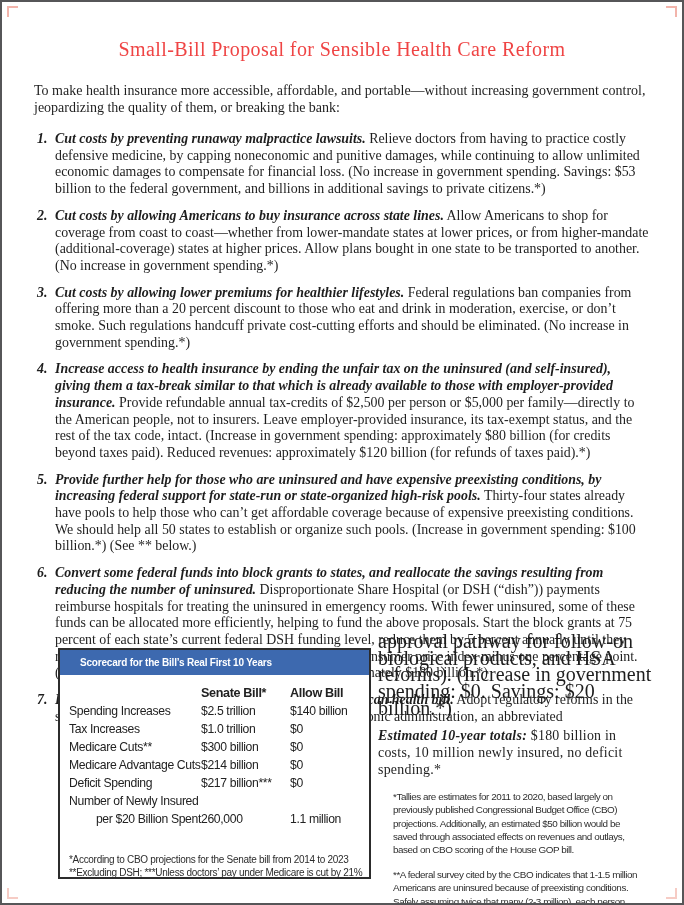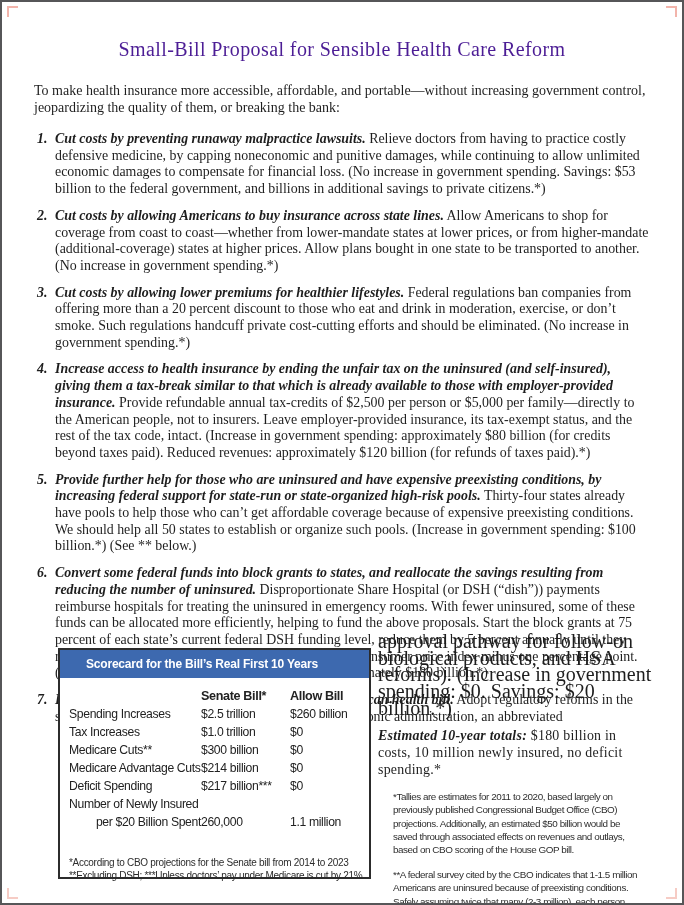--- a/index.html
+++ b/index.html
@@ -9,39 +9,39 @@
     font-family:"Liberation Serif", serif; color:#1e1e1e;
   }
   .crop { position:absolute; width:9px; height:9px; }
   .crop.tl { top:4px;  left:5px;  border-top:2px solid #f2b4ab; border-left:2px solid #f2b4ab; }
   .crop.tr { top:4px;  right:5px; border-top:2px solid #f2b4ab; border-right:2px solid #f2b4ab; }
   .crop.bl { bottom:4px; left:5px;  border-bottom:2px solid #f6ccc5; border-left:2px solid #f6ccc5; }
   .crop.br { bottom:4px; right:5px; border-bottom:2px solid #f6ccc5; border-right:2px solid #f6ccc5; }
 
   .title {
     margin:36px 32px 0; text-align:center; font-size:20px; font-weight:400;
-    letter-spacing:.4px; color:#4c1d95;
+    letter-spacing:.4px; color:#ef4444;
   }
   .intro { margin:21px 32px 0; font-size:14px; line-height:17px; }
 
   .items { margin:15px 32px 0 35px; }
   .item  { position:relative; margin:0 0 10px; padding-left:18px; font-size:13.9px; line-height:16.7px; }
   .item .num  { position:absolute; left:0; font-weight:bold; font-style:italic; }
   .item .lead { font-weight:bold; font-style:italic; }
 
   .bottom-row { position:absolute; left:32px; right:30px; top:631px; display:flex; align-items:flex-start; }
 
   .scorecard {
     box-sizing:border-box; width:313px; height:231px; margin-left:24px; margin-top:15px;
     border:2px solid #2c2c2c; background:#fff; flex-shrink:0;
     font-family:"Liberation Sans", sans-serif;
   }
   .sc-header {
-    background:#3d69af; color:#ffffff; font-weight:bold; font-size:12px;
-    padding:7px 4px 7px 26px; letter-spacing:-.2px;
+    background:#3d69af; color:#ffffff; font-weight:bold; font-size:10px;
+    padding:7px 4px 7px 20px; letter-spacing:-.2px;
   }
   .sc-body { padding:9px 4px 0 9px; font-size:12.2px; letter-spacing:-.35px; color:#222; }
   .sc-row  { display:grid; grid-template-columns:132px 89px auto; line-height:18px; white-space:nowrap; }
   .sc-colhead span { font-weight:bold; font-size:12.6px; }
   .sc-row .indent { padding-left:9px;text-align:right; }
   .sc-fns { margin-top:25px; font-size:10px; line-height:13.2px; letter-spacing:-.3px; color:#2c2c2c; }
 
   .right-col { margin-left:7px; width:292px; }
   .cont   { margin:0; font-size:20px; line-height:16.7px; }
   .totals { margin:10px 0 0; font-size:13.9px; line-height:17.4px; letter-spacing:.25px; }
@@ -79,21 +79,21 @@
       <div class="sc-header">Scorecard for the Bill’s Real First 10 Years</div>
       <div class="sc-body">
         <div class="sc-row sc-colhead">
           <span></span>
           <span>Senate Bill*</span>
           <span>Allow Bill</span>
         </div>
         <div class="sc-row">
           <span>Spending Increases</span>
           <span>$2.5 trillion</span>
-          <span>$260 billion</span>
+          <span>$140 billion</span>
         </div>
         <div class="sc-row">
           <span>Tax Increases</span>
           <span>$1.0 trillion</span>
           <span>$0</span>
         </div>
         <div class="sc-row">
           <span>Medicare Cuts**</span>
           <span>$300 billion</span>
           <span>$0</span>

